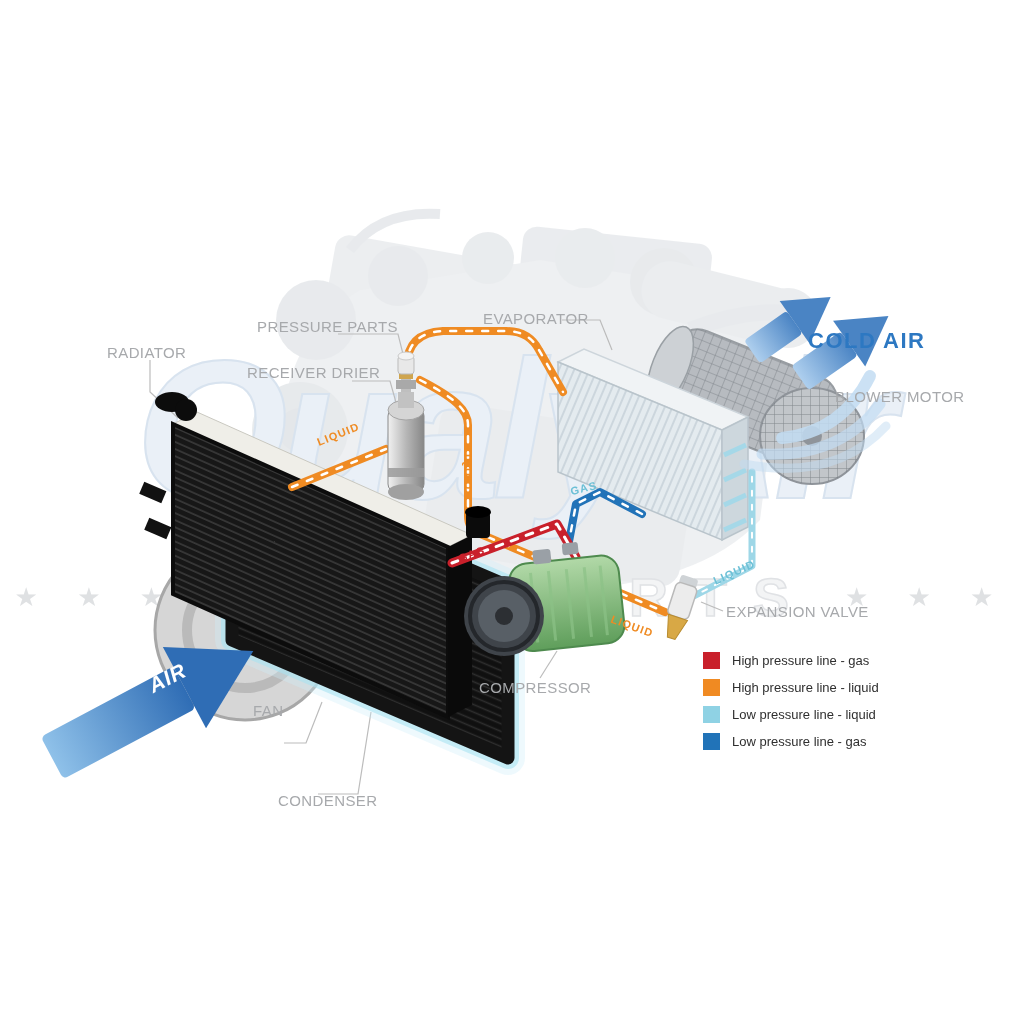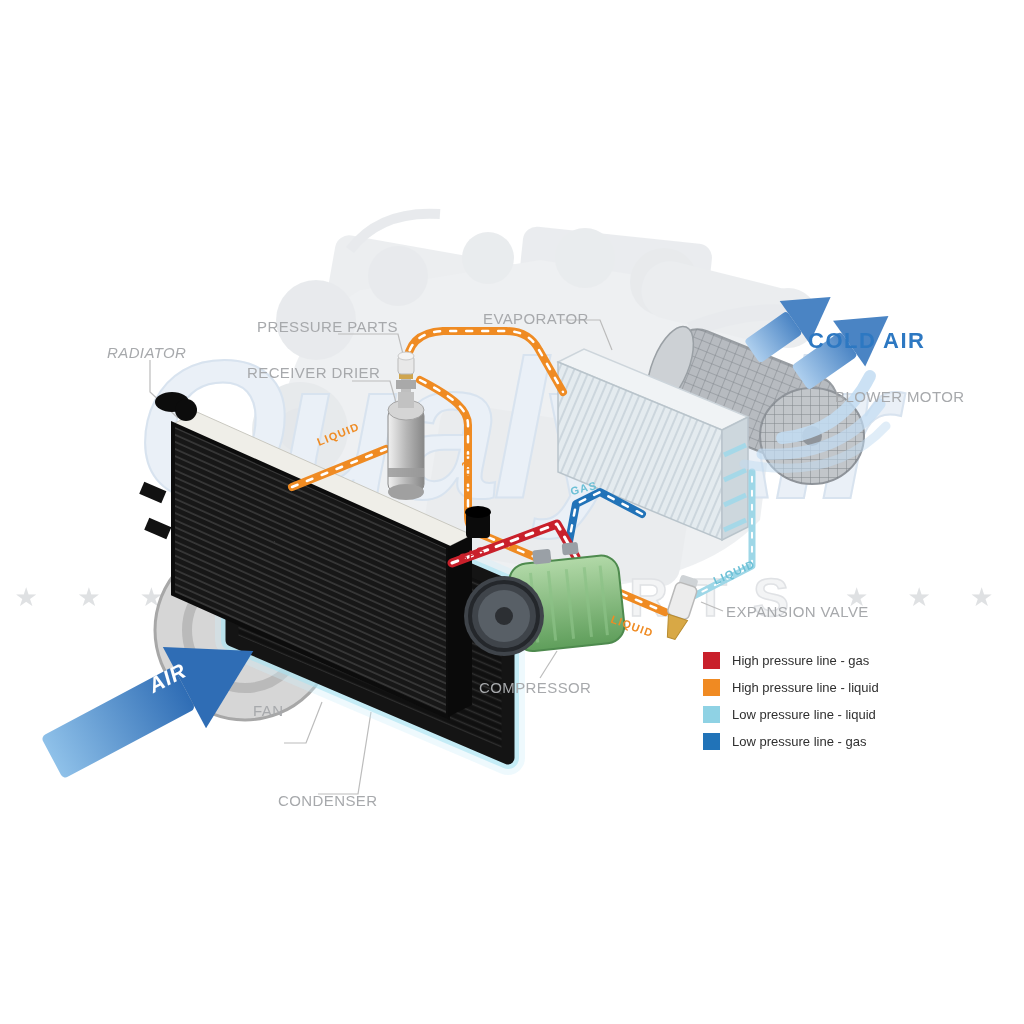--- a/index.html
+++ b/index.html
@@ -255,21 +255,21 @@
   <g transform="translate(752,352) rotate(-35)">
     <rect x="0" y="-14" width="52" height="28" rx="4" fill="url(#coldGrad)"></rect>
     <polygon points="52,-26 96,0 52,26" fill="#4a84c4"></polygon>
   </g>
   <g transform="translate(800,378) rotate(-35)">
     <rect x="0" y="-15" width="60" height="30" rx="4" fill="url(#coldGrad)"></rect>
     <polygon points="60,-28 108,0 60,28" fill="#4a84c4"></polygon>
   </g>
 </svg>
 
-<div class="lbl" style="left:107px;top:344px;font-style:italic;">RADIATOR</div>
+<div class="lbl" style="left:107px;top:344px;">RADIATOR</div>
 <div class="lbl" style="left:257px;top:318px;">PRESSURE PARTS</div>
 <div class="lbl" style="left:247px;top:364px;">RECEIVER DRIER</div>
 <div class="lbl" style="left:483px;top:310px;">EVAPORATOR</div>
 <div class="lbl" style="left:835px;top:388px;">BLOWER MOTOR</div>
 <div class="lbl" style="left:726px;top:603px;">EXPANSION VALVE</div>
 <div class="lbl" style="left:479px;top:679px;">COMPRESSOR</div>
 <div class="lbl" style="left:253px;top:702px;">FAN</div>
 <div class="lbl" style="left:250px;top:792px;margin-left:28px;">CONDENSER</div>
 <div class="lbl-coldair" style="left:808px;top:280px;margin-top:48px;">COLD AIR</div>
 <div class="lbl-air" style="left:148px;top:666px;">AIR</div>

